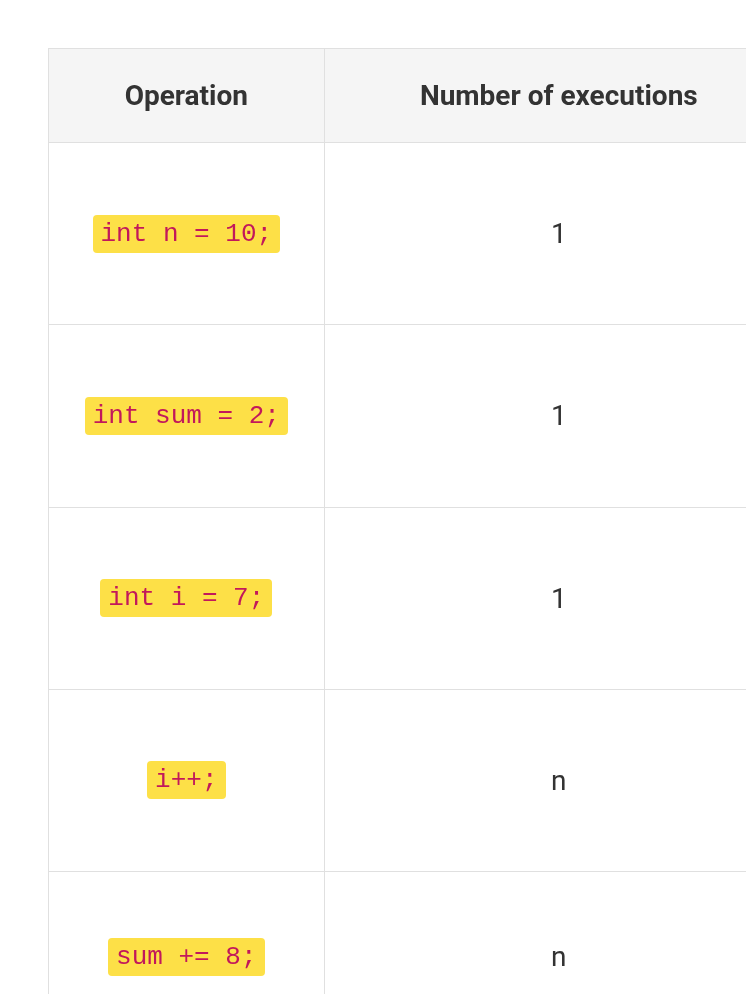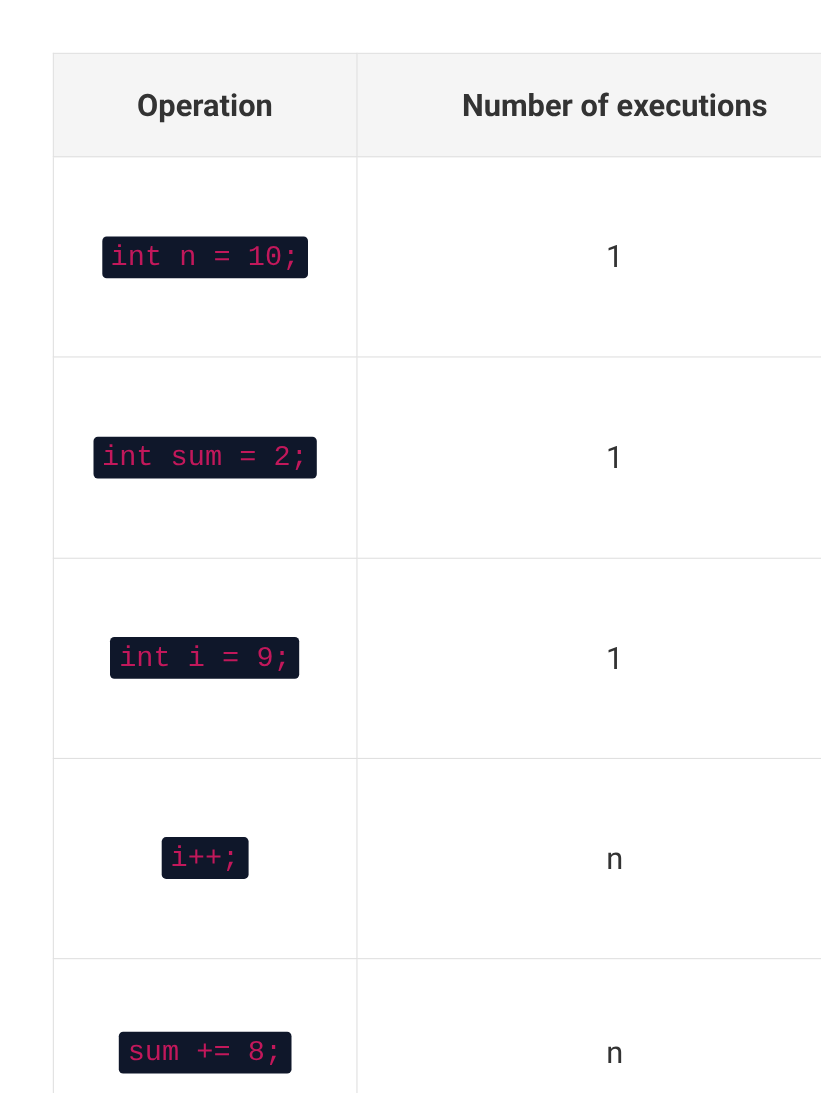--- a/index.html
+++ b/index.html
@@ -37,21 +37,21 @@
   }
   td {
     border: 1px solid #e0e0e0;
     text-align: center;
     vertical-align: middle;
     padding: 10px;
   }
   td.op-cell code {
     font-family: "SFMono-Regular", Consolas, "Liberation Mono", Menlo, Courier, monospace;
     font-size: 26px;
-    background: #0f172a;
+    background: #fde047;
     color: #c2185b;
     padding: 4px 8px;
     border-radius: 4px;
     display: inline-block;
     white-space: pre;
   }
   td.exec-cell {
     font-size: 28px;
     color: #333333;
   }
@@ -72,21 +72,21 @@
   <tbody>
     <tr>
       <td class="op-cell"><code>int n = 10;</code></td>
       <td class="exec-cell">1</td>
     </tr>
     <tr>
       <td class="op-cell"><code>int sum = 2;</code></td>
       <td class="exec-cell">1</td>
     </tr>
     <tr>
-      <td class="op-cell"><code>int i = 9;</code></td>
+      <td class="op-cell"><code>int i = 7;</code></td>
       <td class="exec-cell">1</td>
     </tr>
     <tr>
       <td class="op-cell"><code>i++;</code></td>
       <td class="exec-cell">n</td>
     </tr>
     <tr class="tall">
       <td class="op-cell"><code>sum += 8;</code></td>
       <td class="exec-cell">n</td>
     </tr>

